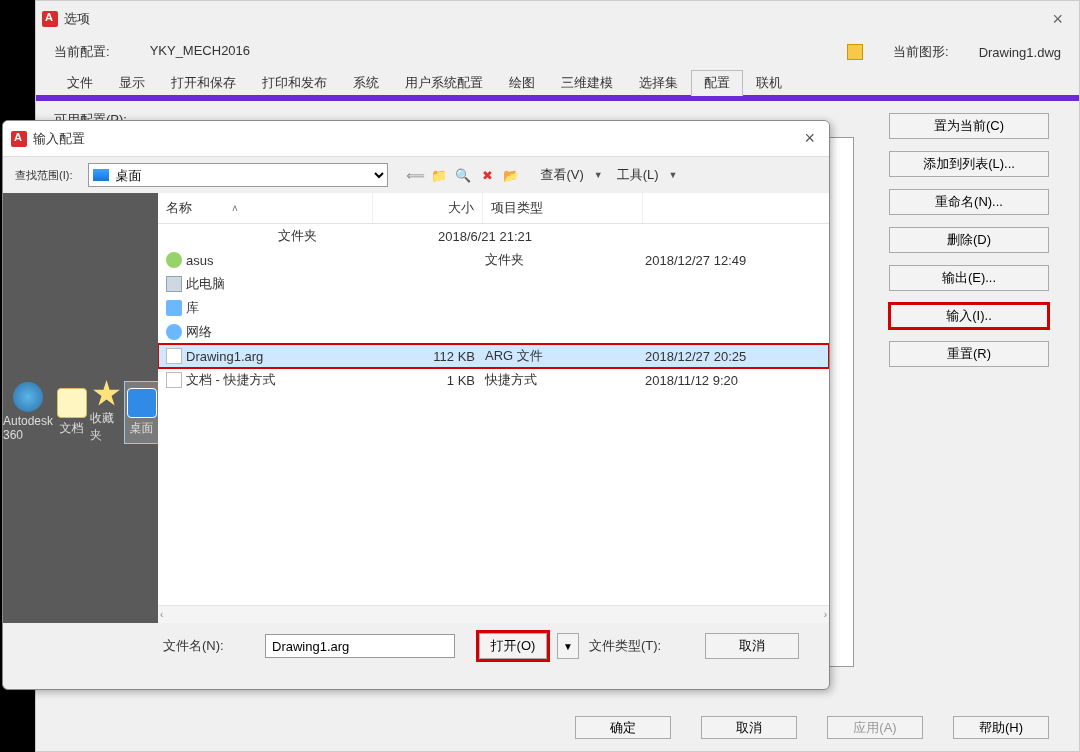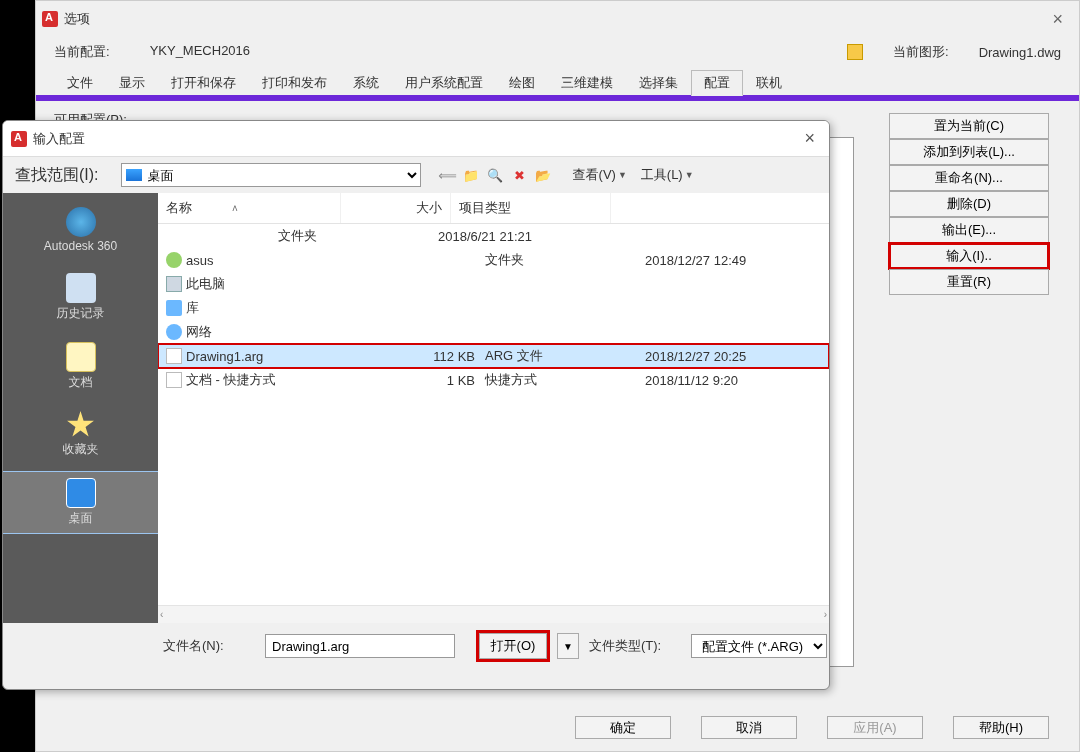--- a/index.html
+++ b/index.html
@@ -20,59 +20,59 @@
 .profile-row .dicon { width: 16px; height: 16px; background: #f7c948; border: 1px solid #c99a00; }
 
 .tabstrip { display: flex; padding: 0 18px; margin-top: 2px; border-bottom: 6px solid #6d28d9; }
 .tabstrip .tab { padding: 3px 12px; border: 1px solid transparent; border-bottom: none; font-size: 13px; cursor: pointer; position: relative; top: 1px; }
 .tabstrip .tab.active { background: #f0f0f0; border-color: #bbb; border-bottom: 1px solid #f0f0f0; }
 
 .panel-area { padding: 10px 18px; position: relative; }
 .panel-area .avail-lbl { font-size: 13px; margin-bottom: 8px; }
 .list-placeholder { border: 1px solid #999; background: #fff; height: 530px; width: 800px; }
 
-.right-buttons { position: absolute; right: 30px; top: 112px; display: flex; flex-direction: column; gap: 0; }
+.right-buttons { position: absolute; right: 30px; top: 112px; display: flex; flex-direction: column; gap: 12px; }
 .right-buttons button { width: 160px; height: 26px; background: #f3f3f3; border: 1px solid #aaa; font-size: 13px; cursor: pointer; }
 .right-buttons button.highlight { outline: 3px solid #d20000; outline-offset: -2px; }
 
 .options-bottom { position: absolute; left: 0; right: 0; bottom: 12px; display: flex; justify-content: flex-end; gap: 30px; padding-right: 30px; }
 .options-bottom button { width: 96px; height: 23px; background: #f3f3f3; border: 1px solid #aaa; font-size: 13px; cursor: pointer; }
 .options-bottom button.disabled { color: #999; }
 
 
 .file-dlg { position: absolute; left: 2px; top: 120px; width: 828px; height: 570px; background: #f0f0f0; border: 1px solid #888; box-shadow: 2px 2px 8px rgba(0,0,0,0.3); border-radius: 6px; overflow: hidden; }
 .file-title { display: flex; align-items: center; height: 36px; padding: 0 8px; background: #fff; border-bottom: 1px solid #ddd; text-align: center; }
 .file-title .icon-a { width: 16px; height: 16px; background: #d62e2e; border-radius: 2px; margin-right: 6px; position: relative; }
 .file-title .icon-a::after { content: "A"; color: #fff; font-size: 11px; position: absolute; left: 3px; top: 0; font-weight: bold; }
 .file-title .x { margin-left: auto; font-size: 18px; font-family: sans-serif; color: #555; cursor: pointer; padding: 0 6px; }
 
 .file-toolbar { display: flex; align-items: center; height: 36px; padding: 0 12px; gap: 10px; }
-.file-toolbar .lbl { font-size: 16px; margin-right: 12px; }
+.file-toolbar .lbl { font-size: 11px; margin-right: 6px; }
 .file-toolbar select.loc { width: 300px; height: 24px; border: 1px solid #999; background: #fff; padding-left: 22px; font-size: 13px; background-image: linear-gradient(#3aa3ff,#1a73d8); background-size: 16px 12px; background-repeat: no-repeat; background-position: 4px center; }
 .tb-icons { display: flex; gap: 6px; margin-left: 8px; }
 .tb-icons .tbi { width: 18px; height: 18px; display: flex; align-items: center; justify-content: center; font-size: 13px; }
 .tb-menu { display: flex; gap: 14px; margin-left: 10px; }
-.tb-menu .m { font-size: 13px; display: flex; align-items: center; gap: 2px; cursor: pointer; }
+.tb-menu .m { font-size: 13px; display: flex; align-items: center; gap: 10px; cursor: pointer; }
 .tb-menu .dd { font-size: 9px; color: #555; }
 
 .file-body { display: flex; height: 430px; }
-.sidebar { width: 155px; background: #5a5a5a; padding-top: 8px; display: flex; flex-direction: column; align-items: flex-start; gap: 8px; }
+.sidebar { width: 155px; background: #5a5a5a; padding-top: 8px; display: flex; align-items: center; gap: 2px; }
 .sb-item { width: 100%; display: flex; flex-direction: column; align-items: center; padding: 6px 0; color: #ddd; font-size: 12px; cursor: pointer; }
 .sb-item.sel { background: #7a7a7a; outline: 1px solid #9cc5f0; }
 .sb-item .sicon { width: 30px; height: 30px; border-radius: 4px; margin-bottom: 2px; }
 .sicon.cloud { background: radial-gradient(#5bb5e8,#2a6fa8); border-radius: 50%; }
 .sicon.history { background: #cfe0f2; border-radius: 4px; position: relative; }
 .sicon.docs { background: #fff6c2; border: 1px solid #d7c05b; }
 .sicon.fav { background: #ffe37a; clip-path: polygon(50% 0,61% 35%,98% 35%,68% 57%,79% 91%,50% 70%,21% 91%,32% 57%,2% 35%,39% 35%); width: 28px; height: 28px; }
 .sicon.desktop { background: #2f8be6; border: 1px solid #fff; }
 
 .file-list-wrap { flex: 1; background: #fff; display: flex; flex-direction: column; }
 .file-list-wrap .hdr { display: flex; border-bottom: 1px solid #e3e3e3; font-size: 13px; color: #333; }
 .file-list-wrap .hdr > div { padding: 6px 8px; border-right: 1px solid #f0f0f0; }
-.col-name { width: 183px; display: flex; align-items: center; gap: 40px; }
+.col-name { width: 215px; display: flex; align-items: center; gap: 40px; }
 .col-size { width: 110px; text-align: right; }
 .col-type { width: 160px; }
 .col-date { flex: 1; }
 
 .file-rows { flex: 1; overflow: auto; }
 .frow { display: flex; align-items: center; font-size: 13px; height: 24px; padding-left: 8px; }
 .frow.sel { background: #cde8ff; }
 .frow.boxed { outline: 2px solid #d20000; outline-offset: -1px; }
 .frow .fc-name { width: 207px; display: flex; align-items: center; gap: 4px; }
 .frow .fc-size { width: 112px; text-align: right; padding-right: 10px; }
@@ -187,24 +187,20 @@
     </div>
   </div>
 
   <div class="file-body">
     <div class="sidebar" id="sidebar">
         <div class="sb-item">
           <div class="sicon cloud"></div>
           <span>Autodesk 360</span>
         </div>
         <div class="sb-item">
-          <div class="sicon history"></div>
-          <span>历史记录</span>
-        </div>
-        <div class="sb-item">
           <div class="sicon docs"></div>
           <span>文档</span>
         </div>
         <div class="sb-item">
           <div class="sicon fav"></div>
           <span>收藏夹</span>
         </div>
         <div class="sb-item sel">
           <div class="sicon desktop"></div>
           <span>桌面</span>
@@ -289,19 +285,16 @@
 
   <div class="file-footer">
     <div class="ffrow">
       <span class="flbl">文件名(N):</span>
       <input class="combo" value="Drawing1.arg" style="">
       <button class="btn-open boxed">打开(O)</button>
       <button class="dd-sm">▼</button>
     </div>
     <div class="ffrow">
       <span class="flbl">文件类型(T):</span>
-      <select class="combo">
-        <option>配置文件 (*.ARG)</option>
-      </select>
       <button class="btn-cancel">取消</button>
     </div>
   </div>
 </div>
 
 </body></html>

